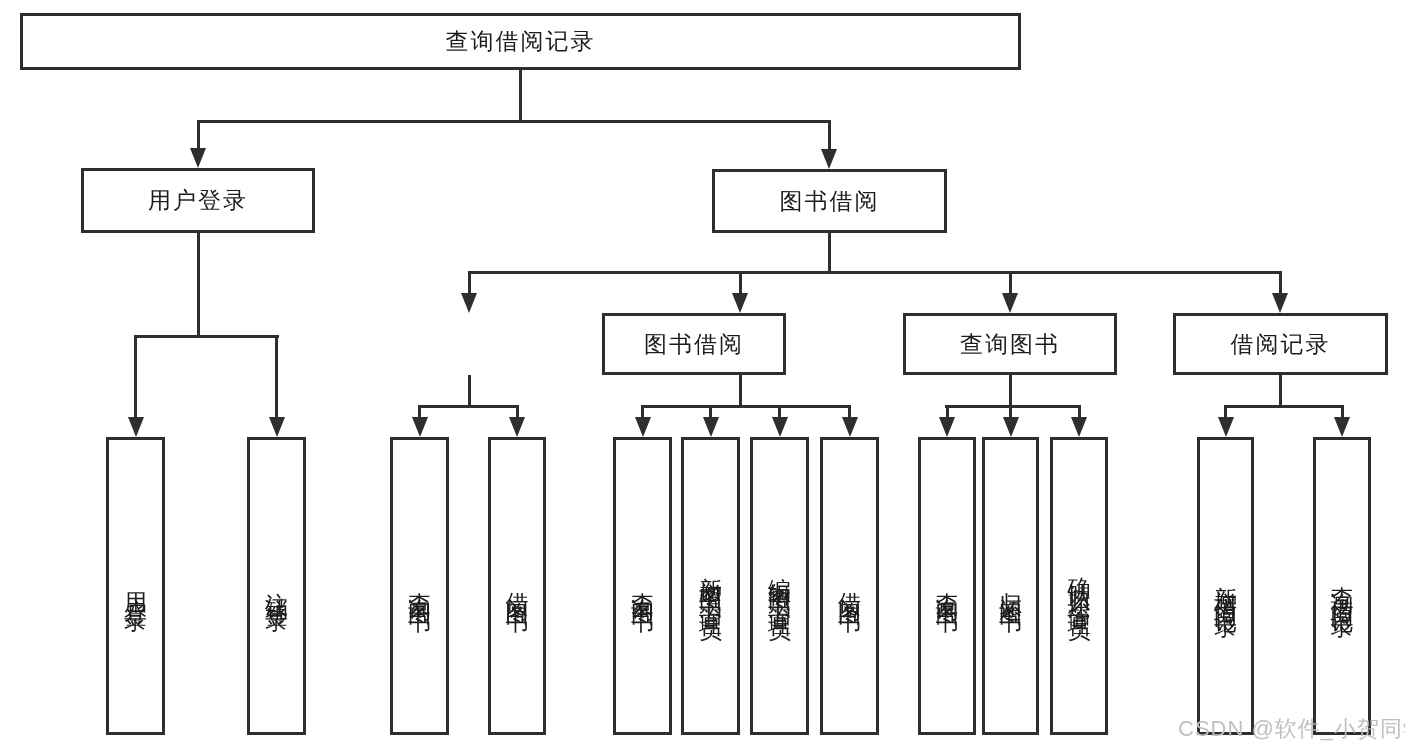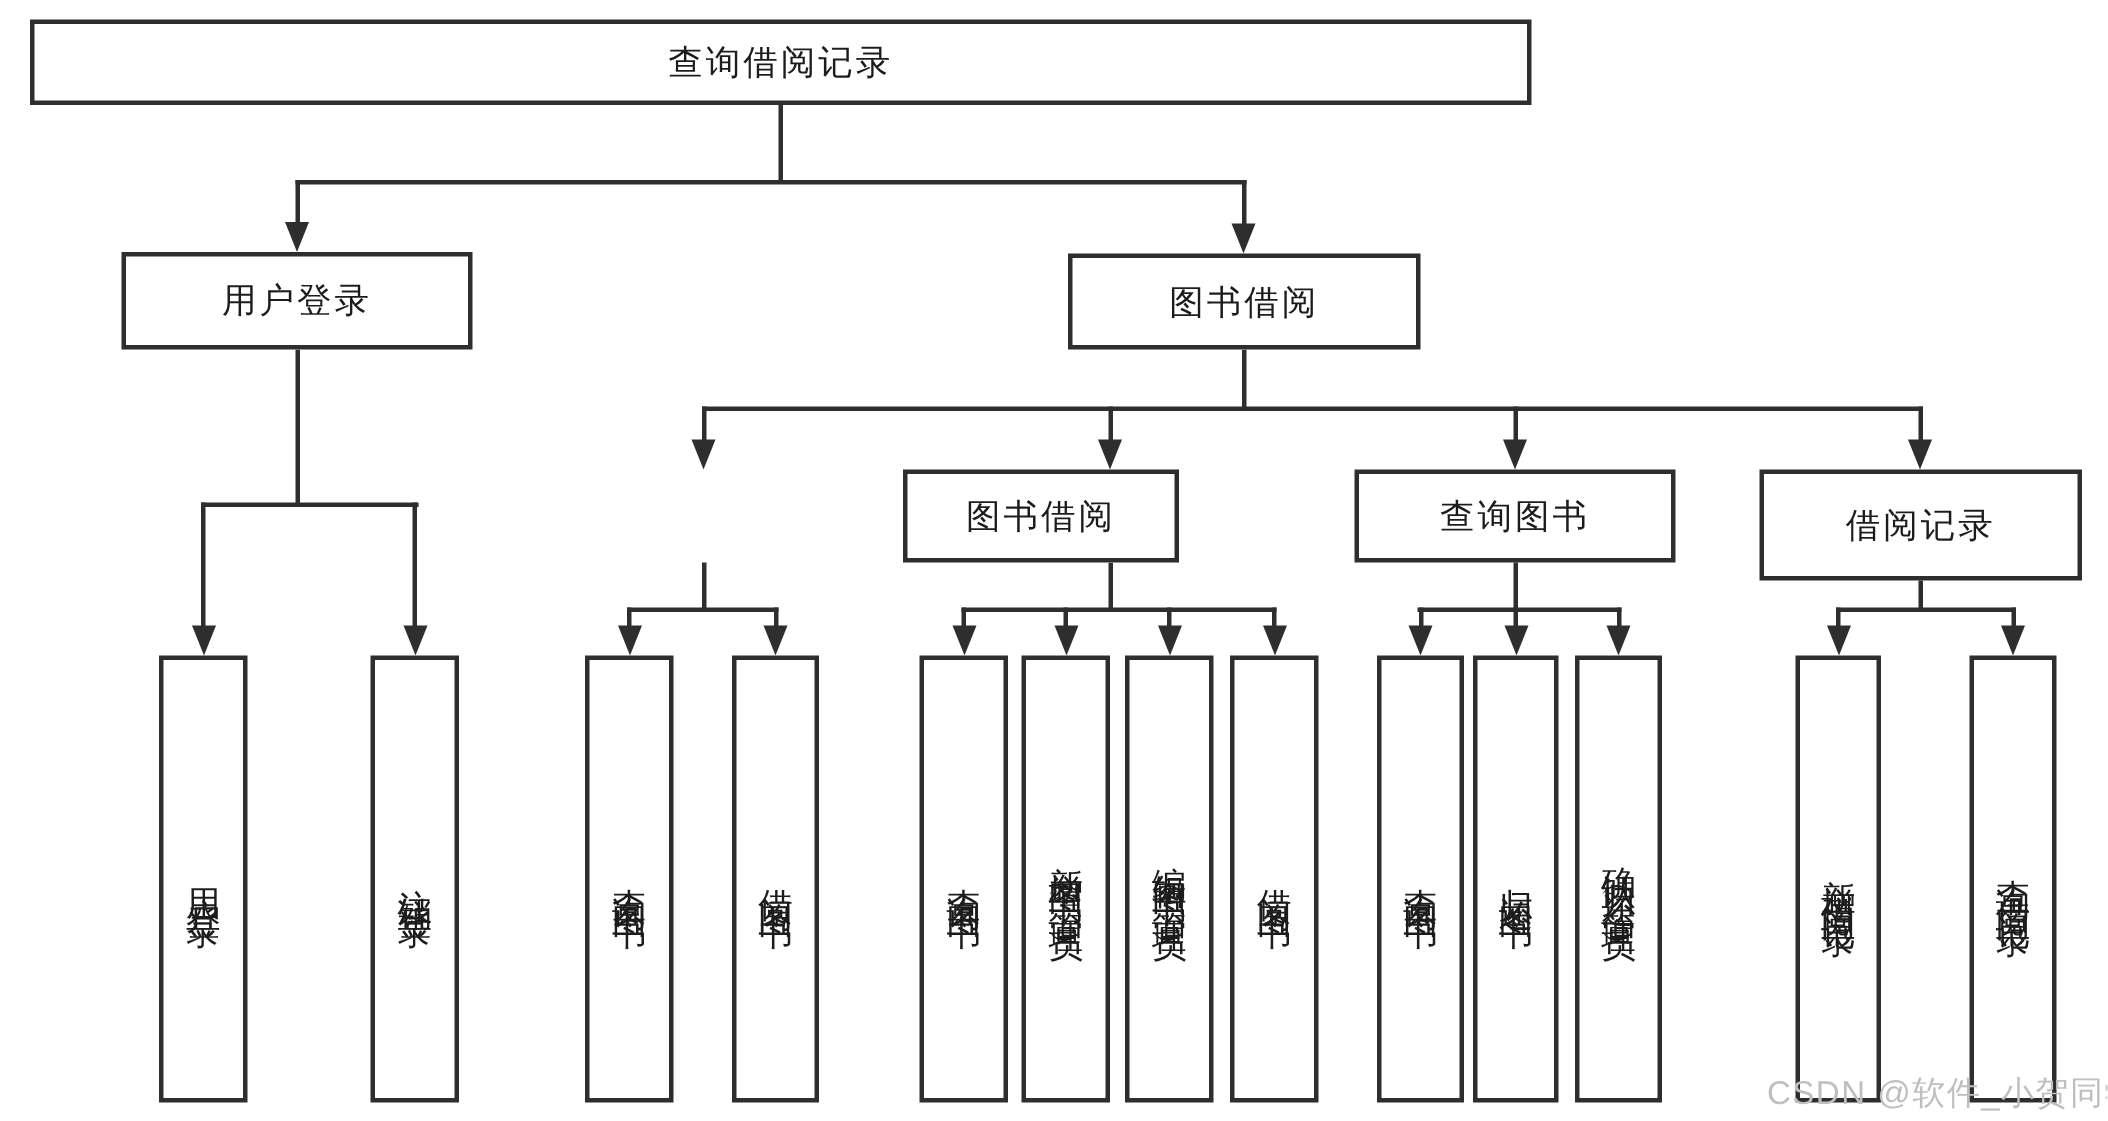--- a/index.html
+++ b/index.html
@@ -134,21 +134,21 @@
   <div class="box" style="left:712px;top:169px;width:235px;height:64px;">
     <span class="hlbl">图书借阅</span>
   </div>
 
   <div class="box" style="left:602px;top:313px;width:184px;height:62px;">
     <span class="hlbl">图书借阅</span>
   </div>
   <div class="box" style="left:903px;top:313px;width:214px;height:62px;">
     <span class="hlbl">查询图书</span>
   </div>
-  <div class="box" style="left:1173px;top:313px;width:215px;height:74px;align-items:center;">
+  <div class="box" style="left:1173px;top:313px;width:215px;height:62px;align-items:center;">
     <span class="hlbl">借阅记录</span>
   </div>
 
   <div class="box vbox" style="left:106px;top:437px;width:59px;height:298px;">
     <span class="vlbl">用户登录</span>
   </div>
   <div class="box vbox" style="left:247px;top:437px;width:59px;height:298px;">
     <span class="vlbl">注销登录</span>
   </div>
 

